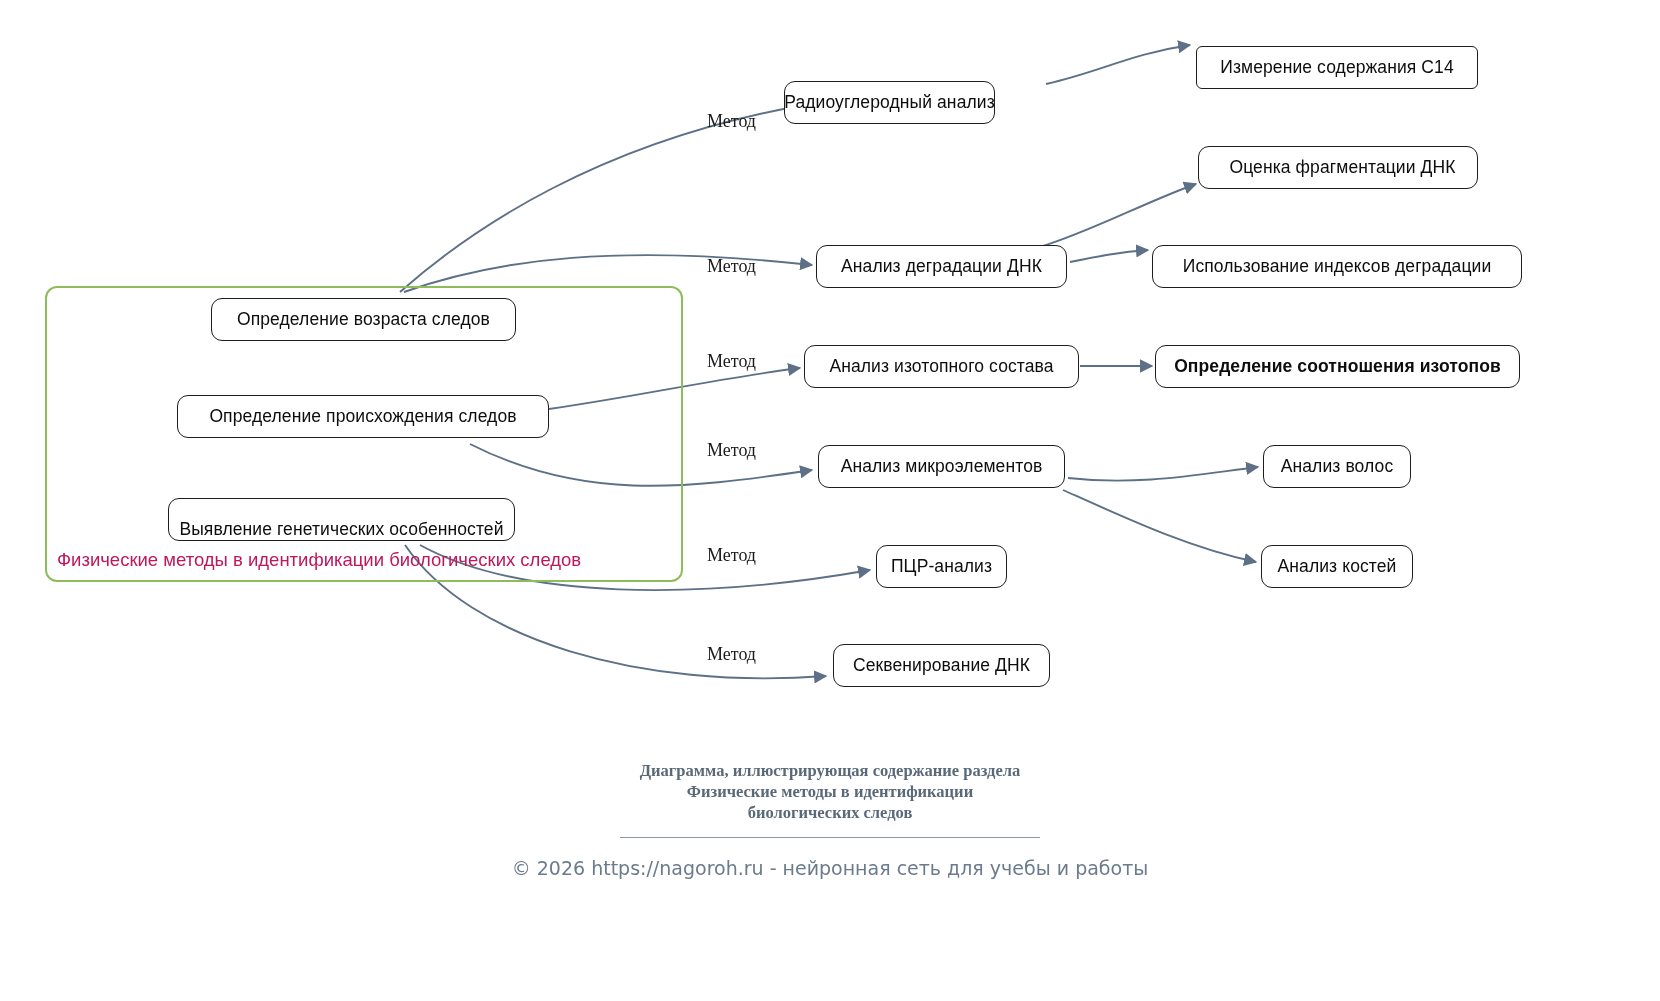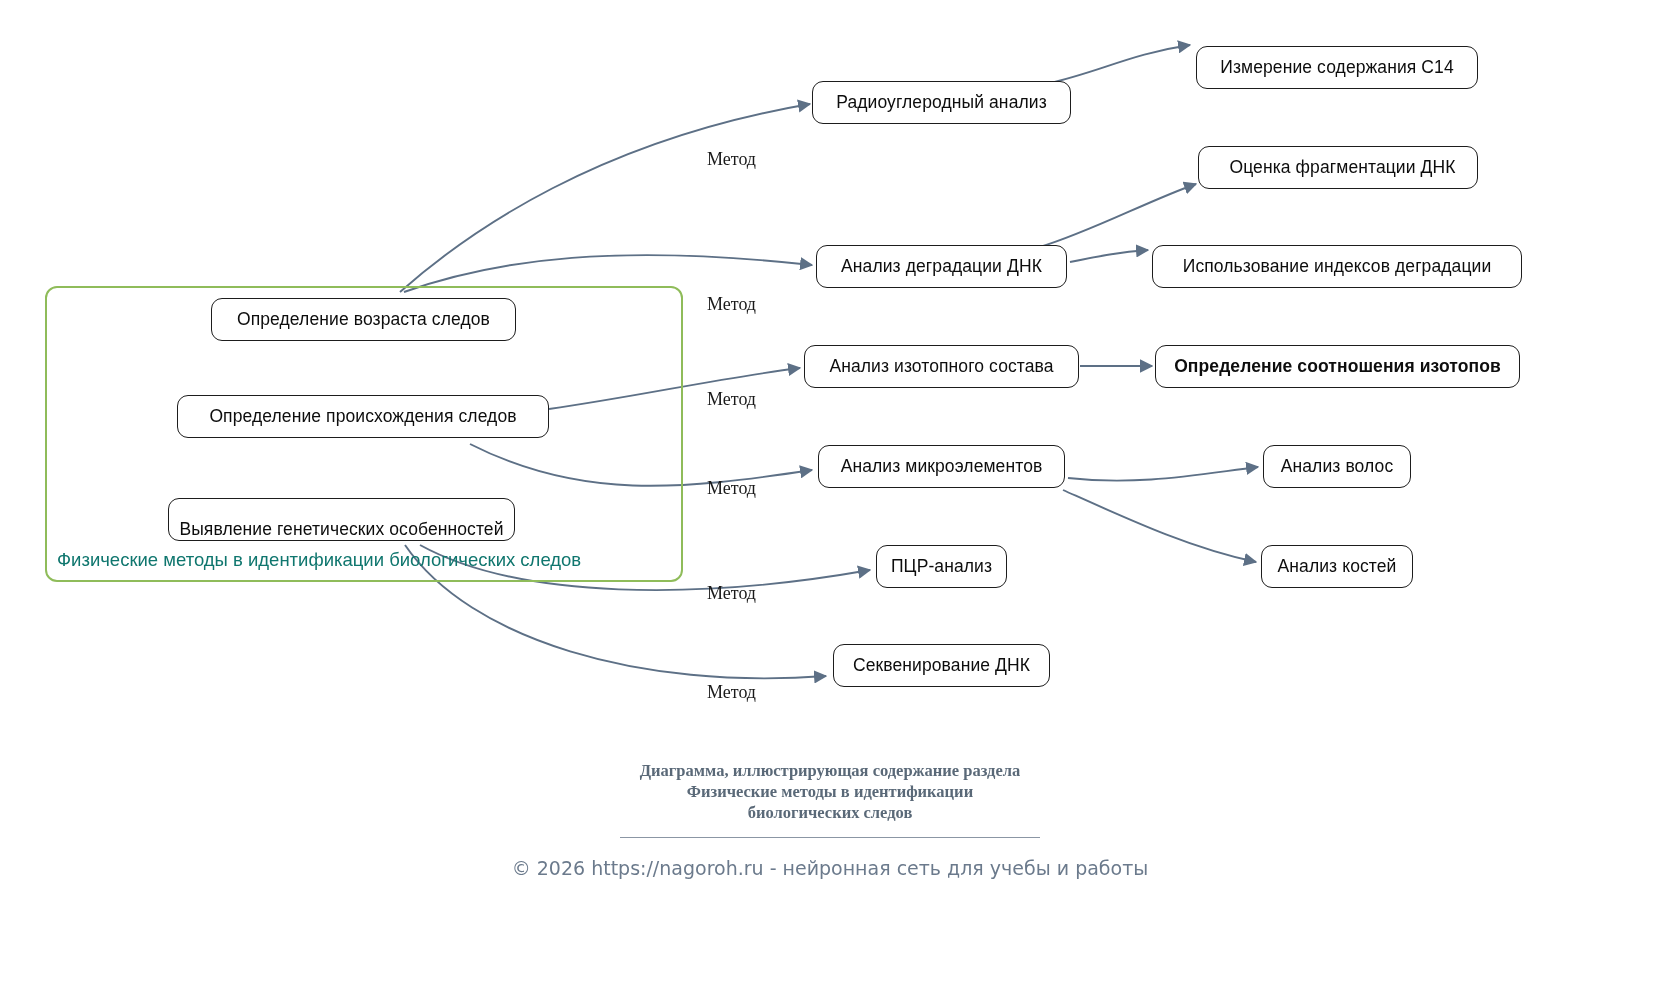--- a/index.html
+++ b/index.html
@@ -47,30 +47,29 @@
     position: absolute;
     box-sizing: border-box;
     border: 2px solid #8fbc5a;
     border-radius: 12px;
     background: rgba(255,255,255,0.0);
   }
   .subgraph-label {
     position: absolute;
     font-family: "Liberation Sans", sans-serif;
     font-size: 18.5px;
-    color: #0f766e;
+    color: #be185d;
     white-space: nowrap;
   }
   .edge-label {
     position: absolute;
     font-family: "Liberation Serif", serif;
     font-size: 18px;
     color: #1a1a1a;
     white-space: nowrap;
-    margin-top: 38px;
   }
   .footer {
     position: absolute;
     left: 0;
     top: 760px;
     width: 1660px;
     text-align: center;
   }
   .footer-title {
     font-family: Liberation Serif, serif;
@@ -138,40 +137,40 @@
   <div class="node-box" style="left:211px; top:298px; width:305px; height:43px;">
     <span>Определение возраста следов</span>
   </div>
   <div class="node-box" style="left:177px; top:395px; width:372px; height:43px;">
     <span>Определение происхождения следов</span>
   </div>
   <div class="node-box" style="left:168px; top:498px; width:347px; height:43px;align-items:flex-end;">
     <span>Выявление генетических особенностей</span>
   </div>
 
-  <div class="node-box" style="left:812px; top:81px; width:259px; height:43px;">
+  <div class="node-box" style="left:784px; top:81px; width:211px; height:43px;">
     <span>Радиоуглеродный анализ</span>
   </div>
   <div class="node-box" style="left:816px; top:245px; width:251px; height:43px;">
     <span>Анализ деградации ДНК</span>
   </div>
   <div class="node-box" style="left:804px; top:345px; width:275px; height:43px;">
     <span>Анализ изотопного состава</span>
   </div>
   <div class="node-box" style="left:818px; top:445px; width:247px; height:43px;">
     <span>Анализ микроэлементов</span>
   </div>
   <div class="node-box" style="left:876px; top:545px; width:131px; height:43px;">
     <span>ПЦР-анализ</span>
   </div>
   <div class="node-box" style="left:833px; top:644px; width:217px; height:43px;">
     <span>Секвенирование ДНК</span>
   </div>
 
-  <div class="node-box" style="left:1196px; top:46px; width:282px; height:43px;">
+  <div class="node-box" style="left:1196px; top:46px; width:282px; height:43px;border-radius:6px;">
     <span>Измерение содержания C14</span>
   </div>
   <div class="node-box" style="left:1198px; top:146px; width:280px; height:43px;padding-left:9px;">
     <span>Оценка фрагментации ДНК</span>
   </div>
   <div class="node-box" style="left:1152px; top:245px; width:370px; height:43px;">
     <span>Использование индексов деградации</span>
   </div>
   <div class="node-box" style="left:1155px; top:345px; width:365px; height:43px;font-weight:bold;">
     <span>Определение соотношения изотопов</span>

